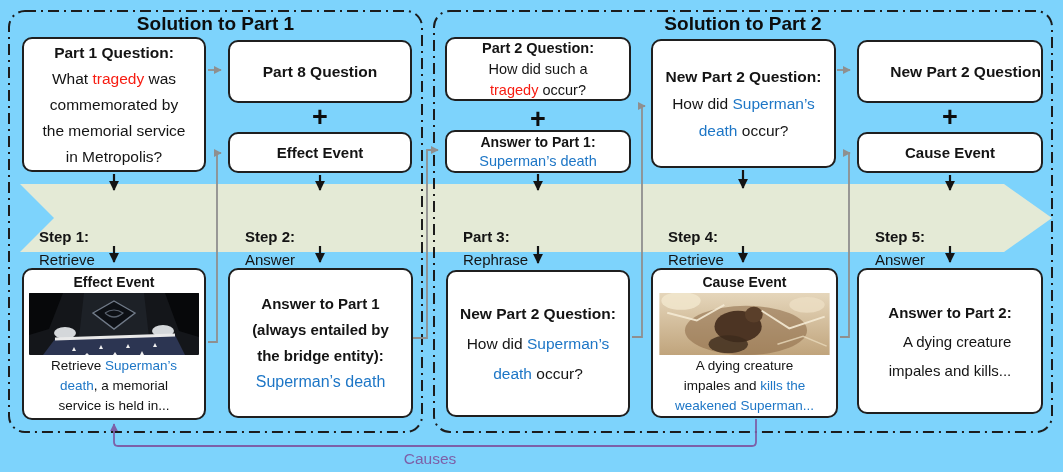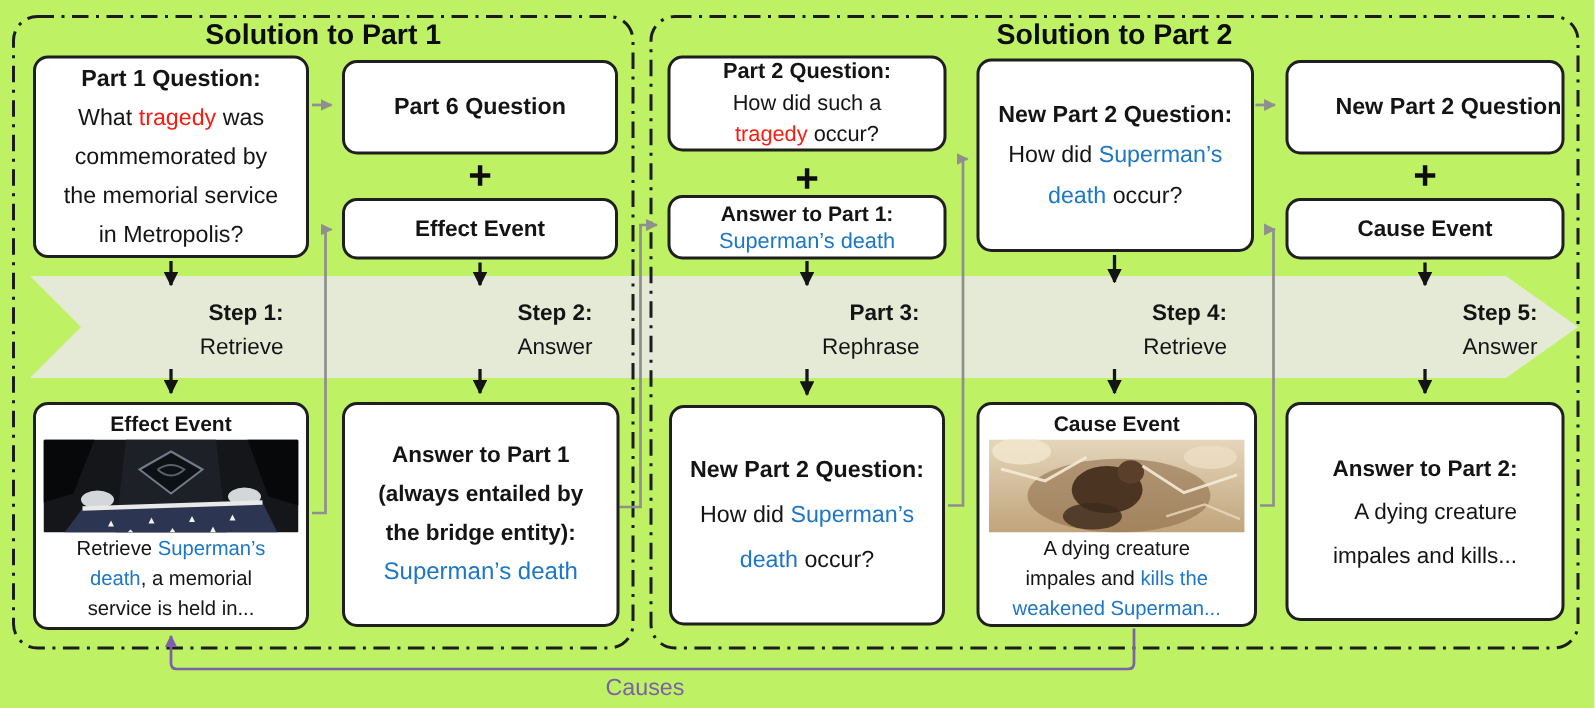--- a/index.html
+++ b/index.html
@@ -1,18 +1,18 @@
 <!DOCTYPE html>
 <html style="--red: #f71c11; --blue: #1d76c6; --purple: #7d60a8; --band: #e4ead6;"><head>
 <meta charset="utf-8">
 <style>
   html,body{margin:0;padding:0;background:#fff;}
   #canvas{
     position:relative; width:1063px; height:472px; overflow:hidden;
-    font-family:"Liberation Sans", sans-serif; color:#141414; background:#bef264;
+    font-family:"Liberation Sans", sans-serif; color:#141414; background:#7dd3fc;
   }
   #bg{position:absolute; left:0; top:0; z-index:0;}
   .band{fill:var(--band);}
   .sec-border{fill:none; stroke:#1c1c1c; stroke-width:2;}
   .k-arrow{stroke:#141414; stroke-width:2.2; fill:none;}
   .g-arrow{stroke:#8f8f8f; stroke-width:1.8; fill:none;}
   .p-arrow{stroke:var(--purple); stroke-width:1.8; fill:none;}
   .sec-title{
     position:absolute; z-index:3; text-align:center;
     font-size:19px; font-weight:bold; color:#0d0d0d;
@@ -40,22 +40,22 @@
   .boxM{font-size:15px; line-height:29px;}
   .ev-box{justify-content:flex-start; padding-top:4px;}
   .ev-title{font-weight:bold; font-size:14px; line-height:17px;}
   .ev-img{display:block; margin:2px 0 1px 0; border-radius:1px;}
   .ev-body{font-size:13.5px; line-height:20px;}
   .plus{
     position:absolute; z-index:2; width:44px; text-align:center;
     font-size:27px; font-weight:900; line-height:30px; color:#0d0d0d;
   }
   .step{
-    position:absolute; z-index:2; width:150px; text-align:right;
-    font-size:15px; line-height:23px;
+    position:absolute; z-index:2; width:150px; text-align:left;
+    font-size:15px; line-height:23px;margin-top:28px;
   }
   .step .lbl{font-weight:bold;}
   .causes{
     position:absolute; z-index:2; width:160px; text-align:center;
     color:var(--purple); font-size:15.5px;
   }
 </style>
 </head>
 <body>
 
@@ -105,21 +105,21 @@
 
   <div class="box boxA" style="left:22px; top:37px; width:184px; height:135px;">
     <div class="q-title">Part 1 Question:</div>
     <div class="pre"><span>What </span><span class="c-red">tragedy</span><span> was
 commemorated by
 the memorial service
 in Metropolis?</span></div>
   </div>
 
   <div class="box chip" style="left:228px; top:40px; width:184px; height:63px;">
-    <div>Part 6 Question</div>
+    <div>Part 8 Question</div>
   </div>
 
   <div class="plus" style="left:298px; top:102px;">+</div>
 
   <div class="box chip" style="left:228px; top:132px; width:184px; height:41px; font-size:15px;">
     <div>Effect Event</div>
   </div>
 
   <div class="box ev-box" style="left:22px; top:268px; width:184px; height:152px;">
     <div class="ev-title">Effect Event</div>

